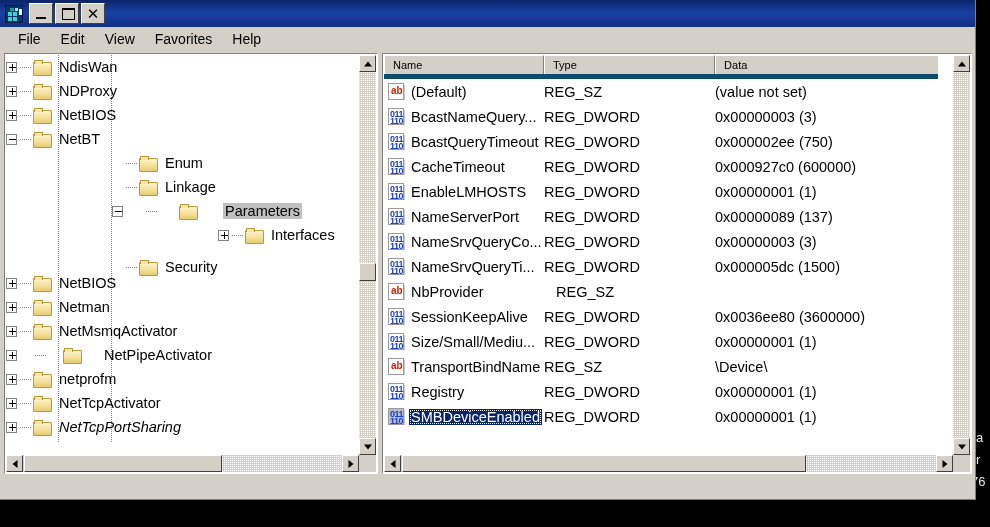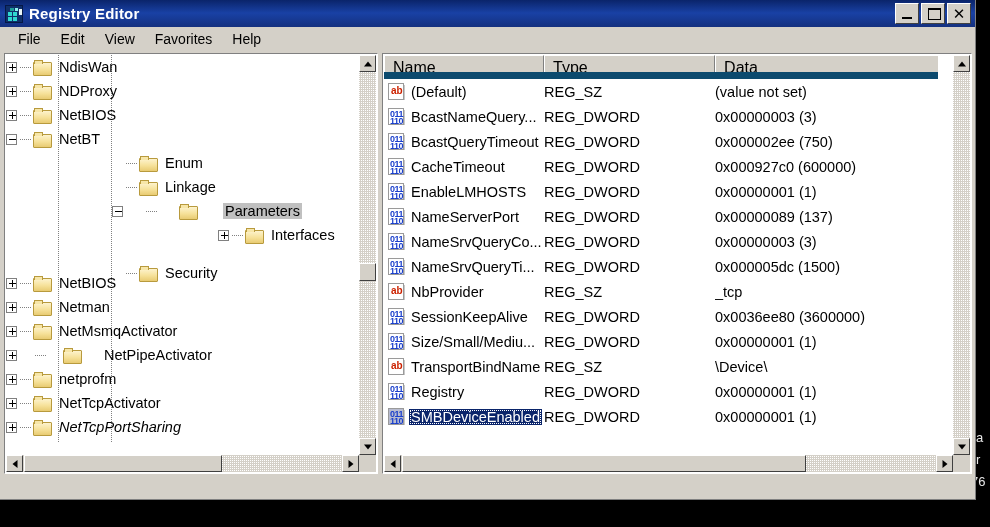--- a/index.html
+++ b/index.html
@@ -209,22 +209,22 @@
     position: absolute;
     left: 1px; top: 1px;
     width: 554px; height: 388px;
     overflow: hidden;
     background: #fff;
   }
   #list-header {
     display: flex;
     height: 24px;
     background: #d4d0c8;
-    font-size: 16px;
-    border-bottom: 7px solid #0c4a6e;
+    font-size: 11px;
+    border-bottom: 5px solid #0c4a6e;
   }
   .lh {
     position: relative;
     border-right: 1px solid #808080;
     border-top: 1px solid #ffffff;
     border-left: 1px solid #ffffff;
     padding: 3px 0 0 8px;
     color: #000;
     cursor: default;
     white-space: nowrap;
@@ -359,21 +359,20 @@
   <div id="titlebar">
     <div id="app-icon">
       <i></i>
         <i></i>
         <i></i>
         <i></i>
         <i></i>
         <i></i>
         <i></i>
     </div>
-    <div id="window-title">Registry Editor</div>
     <div class="win-btns">
       <div class="win-btn btn-min"></div>
       <div class="win-btn btn-max"></div>
       <div class="win-btn btn-close">✕</div>
     </div>
   </div>
 
   <div id="menubar">
     <div class="menu-item">File</div>
     <div class="menu-item">Edit</div>
@@ -430,21 +429,21 @@
               <div class="dots"></div>
               <div class="folder"></div>
               <div class="tlabel">Parameters</div>
             </div>
             <div class="tnode" style="top: 168px; left: 106px; padding-left: 106px;">
               <div class="tw plus"></div>
               <div class="dots"></div>
               <div class="folder"></div>
               <div class="tlabel">Interfaces</div>
             </div>
-            <div class="tnode" style="top: 206px; left: 53px; padding-left: 53px;">
+            <div class="tnode" style="top: 200px; left: 53px; padding-left: 53px;">
               <div class="tw-spacer"></div>
               <div class="dots"></div>
               <div class="folder"></div>
               <div class="tlabel">Security</div>
             </div>
             <div class="tnode" style="top: 216px; left: 0px; padding-left: 0px;">
               <div class="tw plus"></div>
               <div class="dots"></div>
               <div class="folder"></div>
               <div class="tlabel">NetBIOS</div>
@@ -608,21 +607,20 @@
               <div class="cell-data">0x000005dc (1500)</div>
             </div>
             <div class="lrow">
               <div class="cell-name">
                 <div class="vicon sz">
                   <span>ab</span>
                 </div>
                 <div class="vname">NbProvider</div>
               </div>
               <div class="cell-type">REG_SZ</div>
-              <div class="cell-data">_tcp</div>
             </div>
             <div class="lrow">
               <div class="cell-name">
                 <div class="vicon dw">
                   <span class="a">011</span>
                   <span class="b">110</span>
                 </div>
                 <div class="vname">SessionKeepAlive</div>
               </div>
               <div class="cell-type">REG_DWORD</div>

